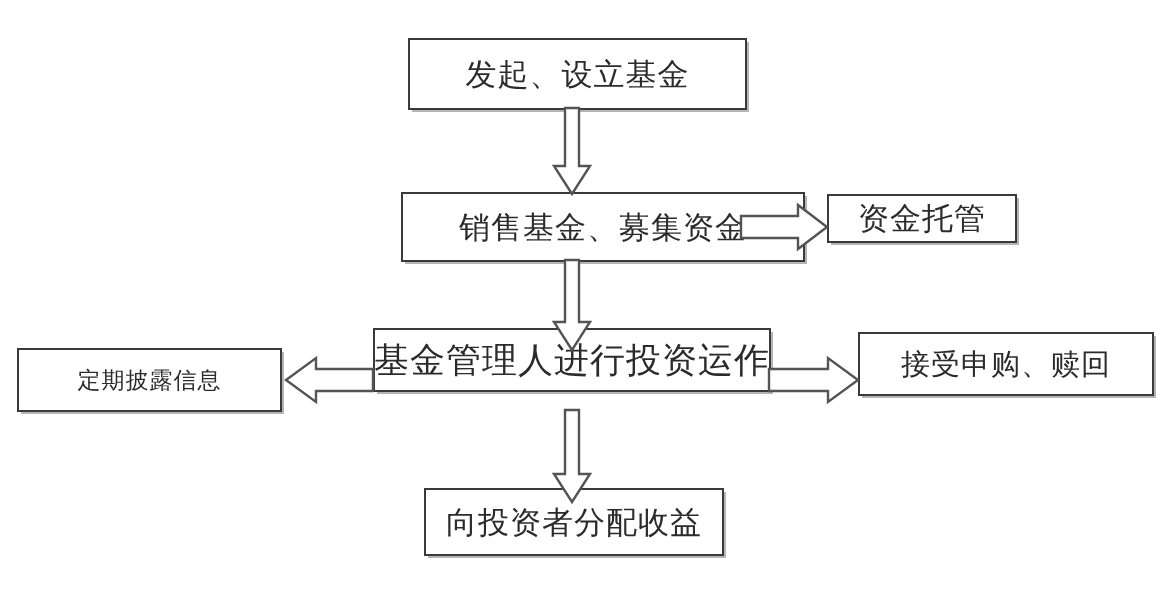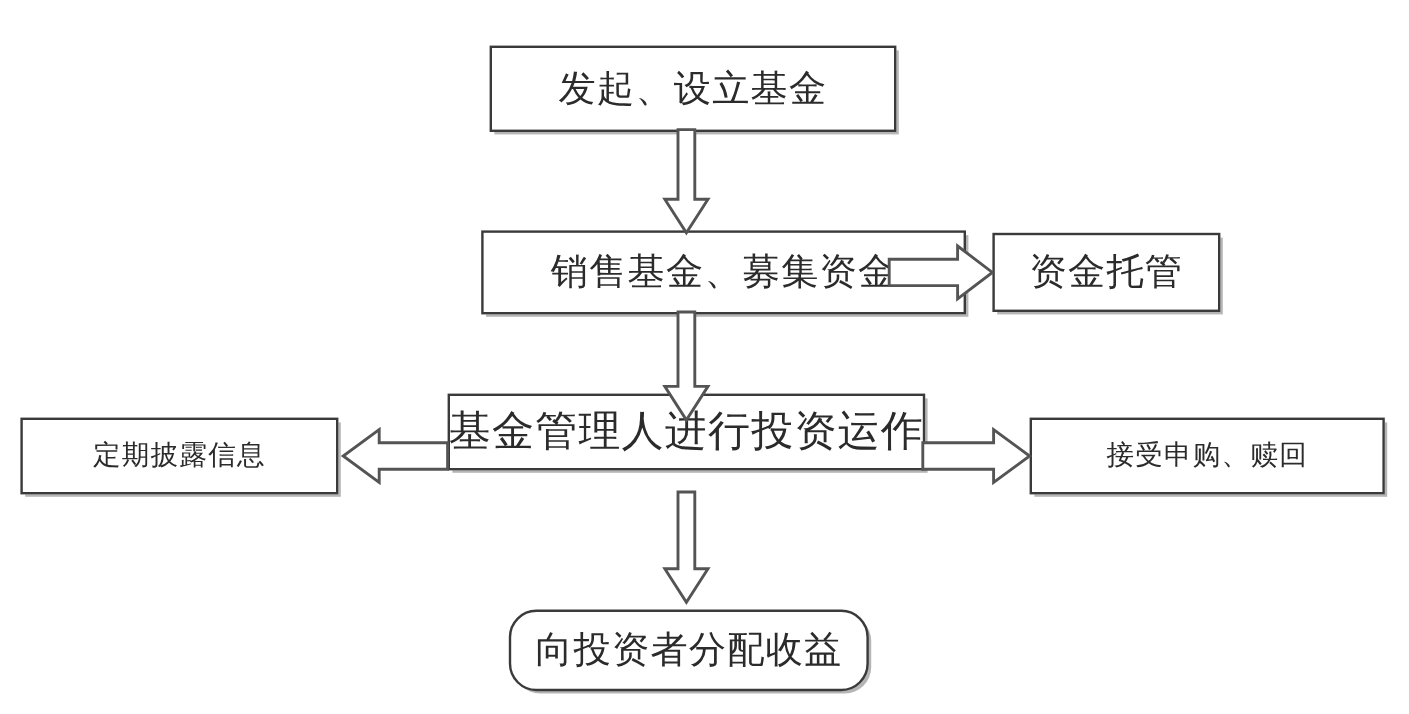--- a/index.html
+++ b/index.html
@@ -29,25 +29,25 @@
     white-space: nowrap;
   }
   .node span {
     display: block;
     line-height: 1;
   }
 
   
   #node-initiate   { left: 408px; top: 38px;  width: 339px; height: 72px;  font-size: 31px; }
   #node-sell       { left: 401px; top: 192px; width: 404px; height: 70px;  font-size: 31px; }
-  #node-custody    { left: 827px; top: 194px; width: 190px; height: 66px;  font-size: 31px; }
+  #node-custody    { left: 827px; top: 194px; width: 190px; height: 49px;  font-size: 31px; }
   #node-manager    { left: 373px; top: 328px; width: 398px; height: 64px;  font-size: 35px; }
   #node-disclose   { left: 17px;  top: 348px; width: 265px; height: 64px;  font-size: 23px; }
-  #node-subscribe  { left: 858px; top: 348px; width: 296px; height: 64px;  font-size: 23px; }
-  #node-distribute { left: 424px; top: 508px; width: 300px; height: 68px;  font-size: 31px; border-radius: 23px; }
+  #node-subscribe  { left: 858px; top: 332px; width: 296px; height: 64px;  font-size: 29px; }
+  #node-distribute { left: 424px; top: 488px; width: 300px; height: 68px;  font-size: 31px; }
 
   
   .arrow {
     position: absolute;
     overflow: visible;
   }
   .arrow polygon {
     fill: #ffffff;
     stroke: #545454;
     stroke-width: 2.4;

